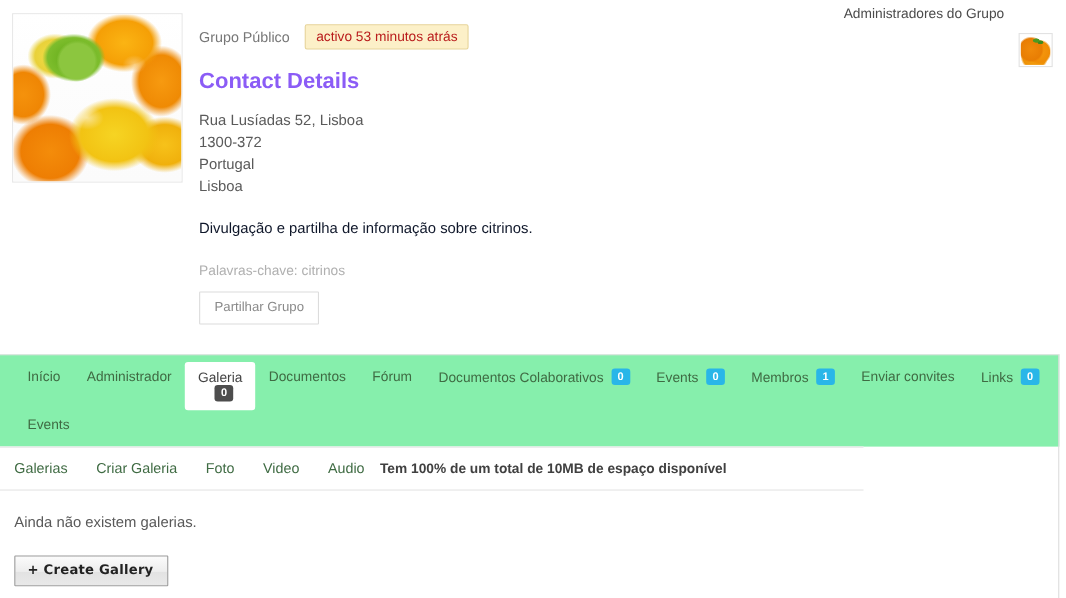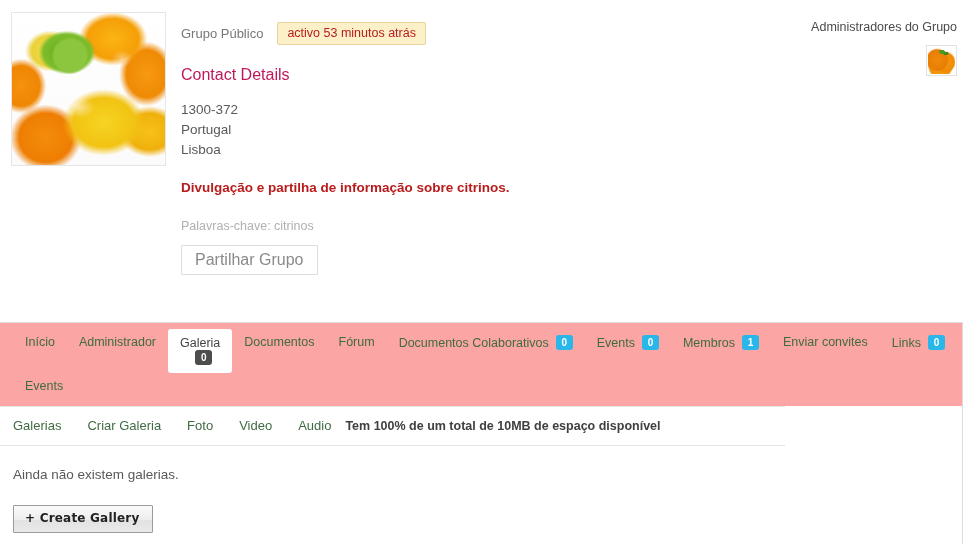--- a/index.html
+++ b/index.html
@@ -108,71 +108,69 @@
     background: #fcf0c8;
     border: 1px solid #e6d49a;
     color: #b91c1c;
     font-size: 12.5px;
     padding: 3px 9px 4px 9px;
     line-height: 14px;
     border-radius: 2px;
   }
 
   .contact-heading {
-    font-size: 16px;
-    font-weight: normal;
-    color: #be185d;
+    font-size: 20px;
+    font-weight: bold;
+    color: #8b5cf6;
     margin: 17px 0 0 0;
     line-height: 25px;
   }
 
   .address-lines {
     margin-top: 13px;
   }
   .address-lines div {
     font-size: 13.5px;
     color: #5a5a5a;
     line-height: 20px;
   }
 
   .group-description {
     margin-top: 19px;
     font-size: 13.5px;
-    color: #b91c1c;
+    color: #0f172a;
     line-height: 18px;
-    font-weight: bold;
   }
 
   .group-keywords {
     margin-top: 21px;
     font-size: 12.5px;
     color: #b0b0b0;
     line-height: 16px;
   }
 
   .share-button {
     margin-top: 11px;
     display: inline-block;
     background: #ffffff;
     border: 1px solid #dcdcdc;
     color: #8a8a8a;
-    font-size: 16px;
+    font-size: 12px;
     font-family: "Liberation Sans", sans-serif;
     padding: 6px 13px 7px 13px;
     line-height: 15px;
     cursor: pointer;
     border-radius: 1px;
   }
 
   .admins-block {
     position: absolute;
     right: 12px;
-    top: 19px;
+    top: 4px;
     width: 190px;
-    text-align: right;
   }
   .admins-title {
     font-size: 12.5px;
     color: #4b4b4b;
     line-height: 16px;
   }
   .admin-avatars {
     margin-top: 10px;
     display: flex;
     justify-content: flex-end;
@@ -193,21 +191,21 @@
       radial-gradient(ellipse 16% 10% at 52% 18%, #4a9a22 0%, #4a9a22 60%, rgba(74,154,34,0) 80%),
       radial-gradient(ellipse 14% 9% at 66% 24%, #3f8a1c 0%, #3f8a1c 60%, rgba(63,138,28,0) 80%),
       radial-gradient(circle at 34% 48%, #f08a0a 0%, #e87d03 44%, rgba(232,125,3,0) 52%),
       radial-gradient(circle at 62% 56%, #f79a10 0%, #ef8c05 42%, rgba(239,140,5,0) 50%),
       radial-gradient(circle at 46% 72%, #f5a313 0%, #ee9206 44%, rgba(238,146,6,0) 52%),
       linear-gradient(180deg, #ffffff 0%, #fefefe 100%);
   }
 
   
   .tab-bar {
-    background: #fca5a5;
+    background: #86efac;
     padding: 6px 0 6px 13px;
     box-sizing: border-box;
     width: 963px;
     border-top: 1px solid #dedede;
   }
   .tab-row {
     display: flex;
     flex-wrap: wrap;
     align-items: flex-start;
   }
@@ -328,20 +326,21 @@
     <div class="header-body">
 
       <div class="meta-row">
         <span class="group-visibility">Grupo Público</span>
         <span class="activity-badge">activo 53 minutos atrás</span>
       </div>
 
       <h2 class="contact-heading">Contact Details</h2>
 
       <div class="address-lines">
+        <div>Rua Lusíadas 52, Lisboa</div>
         <div>1300-372</div>
         <div>Portugal</div>
         <div>Lisboa</div>
       </div>
 
       <div class="group-description">Divulgação e partilha de informação sobre citrinos.</div>
 
       <div class="group-keywords">Palavras-chave: citrinos</div>
 
       <button class="share-button">Partilhar Grupo</button>

